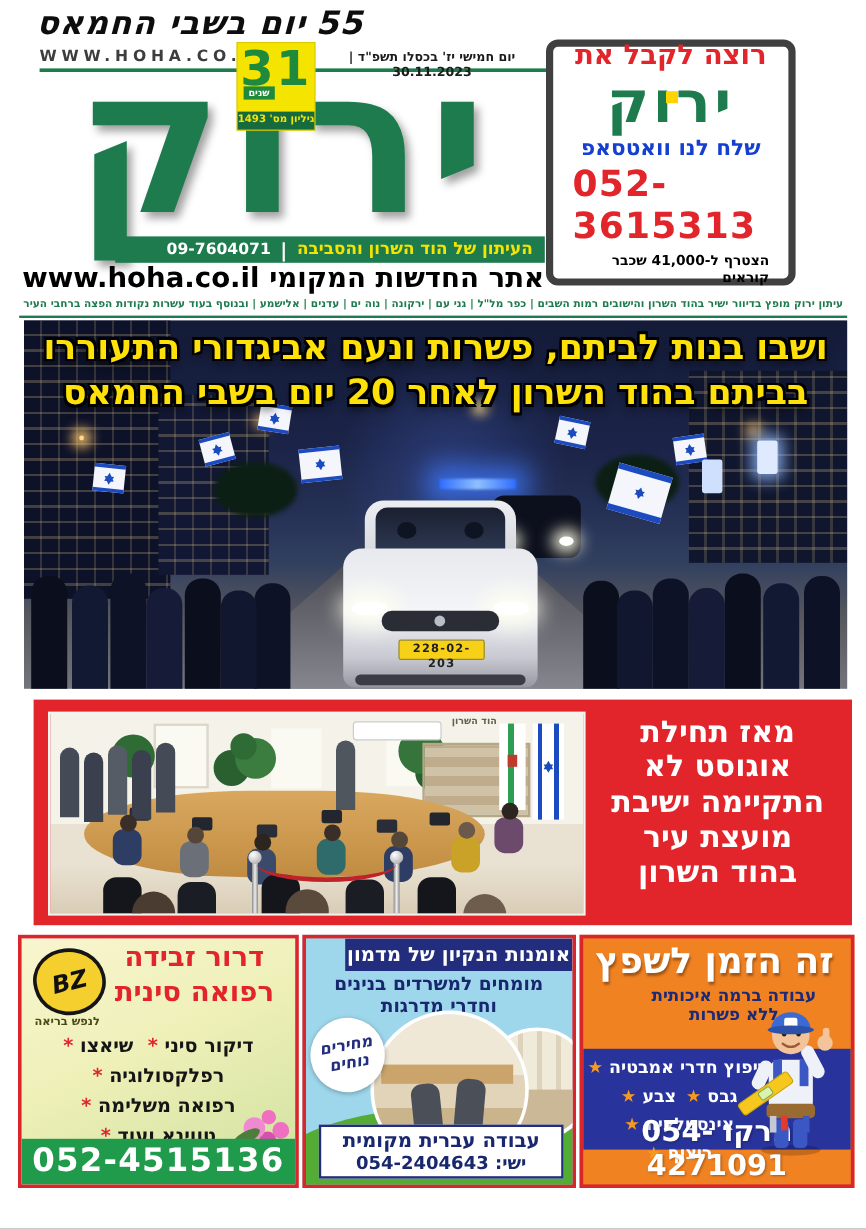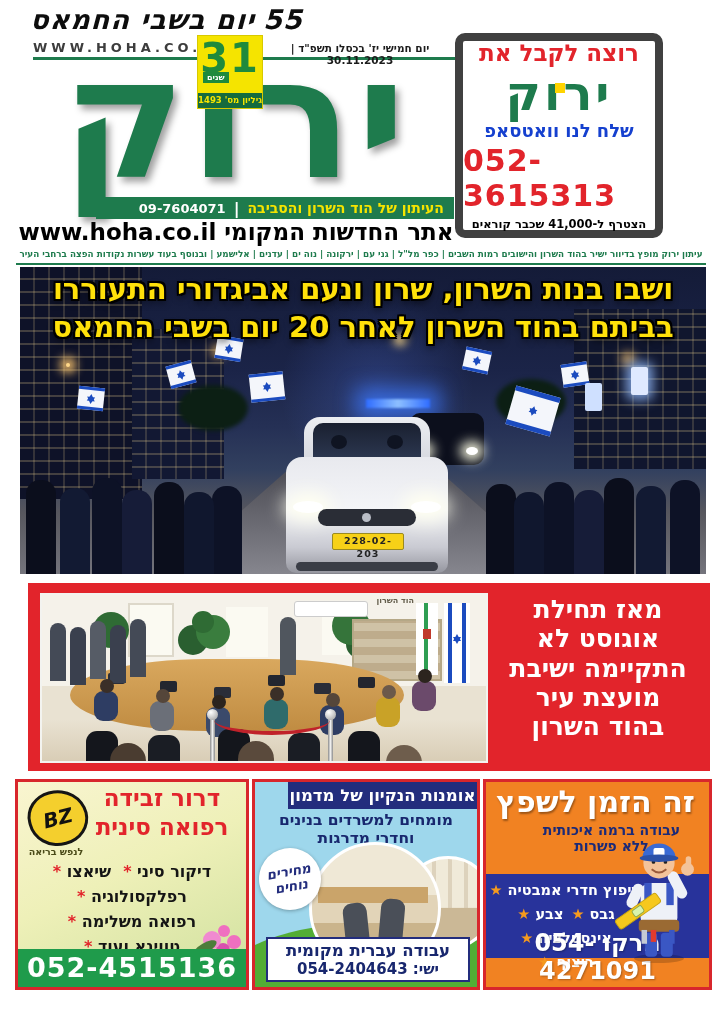--- a/index.html
+++ b/index.html
@@ -24,23 +24,23 @@
              font-weight:bold;color:#1e7b4d;letter-spacing:4px;text-shadow:4px 5px 7px rgba(0,0,0,.38);}
   .tagline-bar{left:96px;top:197px;width:358px;height:22px;background:#1e7b4d;display:flex;align-items:center;
                padding:0 10px;box-sizing:border-box;gap:8px;}
   .tagline-text{color:#f5e400;font-size:14px;font-weight:bold;white-space:nowrap;}
   .tagline-div{color:#fff;font-weight:bold;}
   .tagline-phone{color:#fff;font-size:13px;font-weight:bold;direction:ltr;white-space:nowrap;}
   .site-line{left:12px;top:219px;width:448px;text-align:center;font-size:23px;font-weight:bold;color:#000;}
   .site-url{direction:ltr;unicode-bidi:embed;}
 
   
-  .subscribe{left:455px;top:33px;width:208px;height:205px;box-sizing:border-box;border:8px solid #404040;
+  .subscribe{left:455px;top:33px;width:208px;height:205px;box-sizing:border-box;border:6px solid #404040;
              border-radius:10px;background:#fff;display:flex;flex-direction:column;align-items:center;
-             justify-content:center;gap:2px;padding:0;}
+             justify-content:center;gap:2px;padding:16px;}
   .sub1{color:#e2242b;font-size:23px;font-weight:bold;}
   .sub-logo{position:relative;color:#1e7b4d;font-size:48px;line-height:50px;font-weight:bold;letter-spacing:3px;}
   .sub-logo::after{content:"";position:absolute;left:46%;top:30%;width:10px;height:10px;background:#ffd400;}
   .sub2,.sub3{color:#1540cf;font-size:18px;font-weight:bold;line-height:1.2;}
   .sub-phone{color:#e2242b;font-size:30px;font-weight:bold;direction:ltr;letter-spacing:1px;}
   .sub-join{color:#000;font-size:11.5px;font-weight:bold;margin-top:2px;}
 
   
   .dist-strip{left:16px;top:249px;width:690px;text-align:center;font-size:8.8px;font-weight:bold;color:#1e7b4d;
               white-space:nowrap;overflow:hidden;border-bottom:2px solid #1e7b4d;padding-bottom:4px;}
@@ -305,21 +305,21 @@
       <div class="car-light ri"></div>
       <div class="car-grill"></div>
       <div class="car-plate">228-02-203</div>
       <div class="car-bumper"></div>
     </div>
 
     <div class="crowd crowd-l"></div>
     <div class="crowd crowd-r"></div>
     <div class="phone-guy"></div>
 
-    <div class="hl hl1">ושבו בנות השרון, שרון ונעם אביגדורי התעוררו</div>
+    <div class="hl hl1">ושבו בנות לביתם, פשרות ונעם אביגדורי התעוררו</div>
     <div class="hl hl2">בביתם בהוד השרון לאחר 20 יום בשבי החמאס</div>
   </div>
 
   <div class="abs red-section">
     <div class="council-photo">
       <div class="cp-win"></div>
       <div class="cp-plant"></div>
       <div class="cp-ac"></div>
       <div class="cp-board"></div>
       <div class="cp-cityflag"></div>

